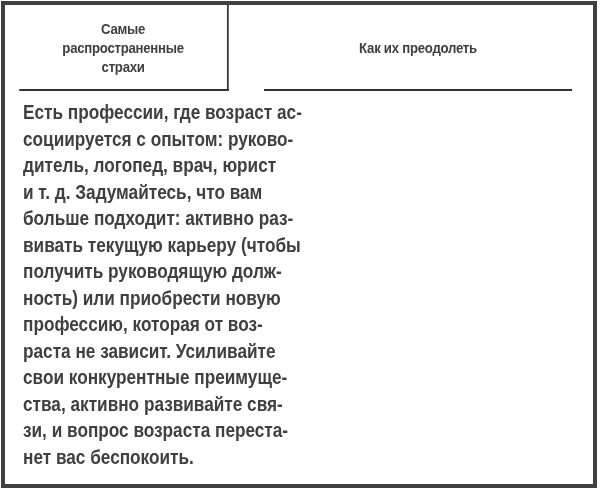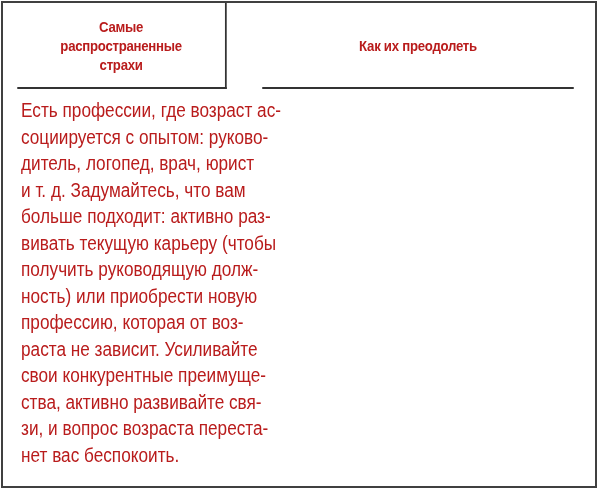--- a/index.html
+++ b/index.html
@@ -12,27 +12,27 @@
       height: 491px;
       overflow: hidden;
       position: relative;
     }
     .table {
       position: absolute;
       left: 1px;
       top: 1px;
       width: 596px;
       height: 487px;
-      border: 2px solid #404040;
+      border: 4px solid #404040;
       box-sizing: border-box;
       display: grid;
       grid-template-columns: 238px 1fr;
       grid-template-rows: 86px 1fr;
       font-family: "Liberation Sans", sans-serif;
-      color: #b91c1c;
+      color: #404040;
     }
     .cell {
       box-sizing: border-box;
     }
     .cell.head {
       display: flex;
       align-items: center;
       justify-content: center;
       text-align: center;
       font-weight: bold;
@@ -45,20 +45,21 @@
     .cell.left {
       border-right: 2px solid #333333;
     }
     .cell.body {
       padding: 8px 0 0 18px;
       font-size: 20px;
       line-height: 26.5px;
     }
     .cell.body.right {
       padding-left: 18px;
+      font-weight: bold;
     }
     .line {
       display: block;
       white-space: nowrap;
       transform-origin: left center;
       transform: scaleX(0.86);
     }
   </style>
 </head>
 <body>

